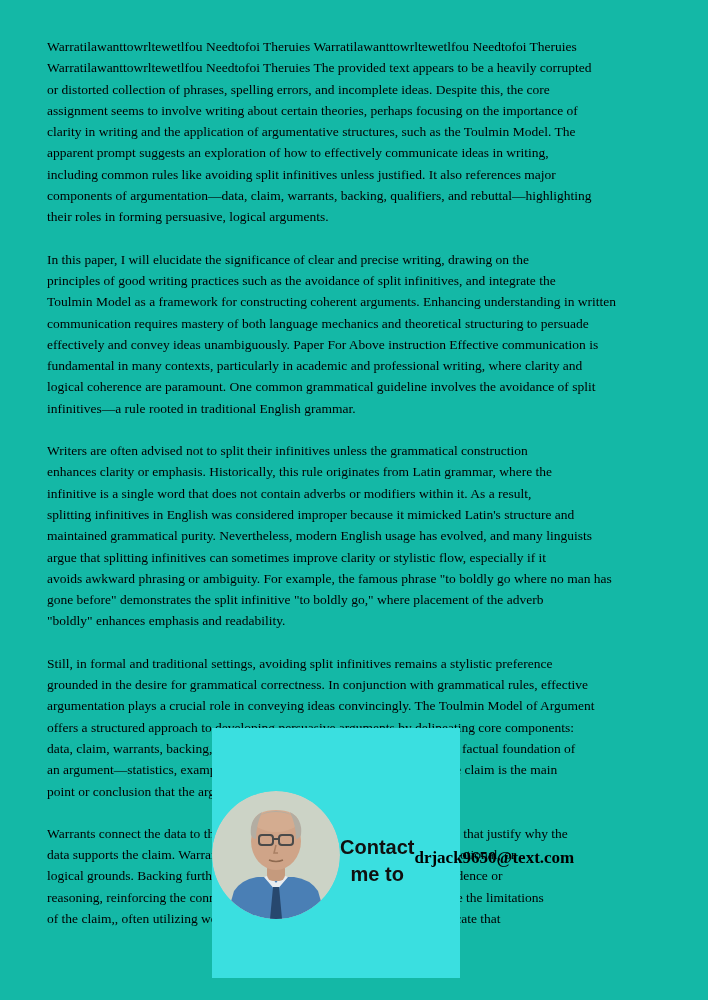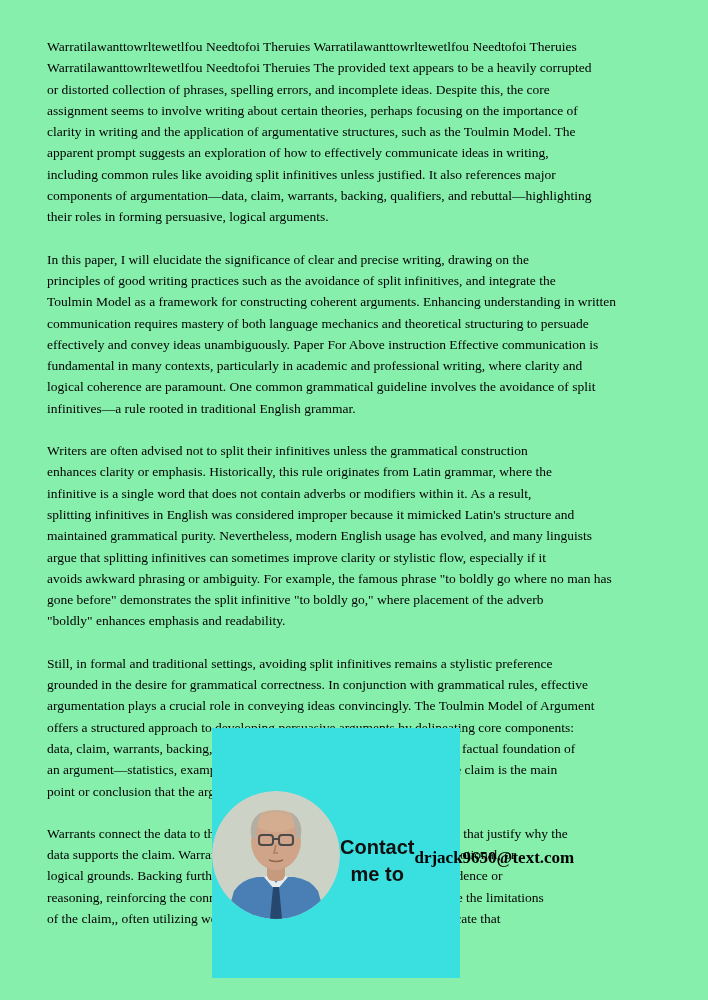--- a/index.html
+++ b/index.html
@@ -4,21 +4,21 @@
 <style>
   html, body {
     margin: 0;
     padding: 0;
     background: #ffffff;
   }
   .page {
     position: relative;
     width: 708px;
     height: 1000px;
-    background: #86efac;
+    background: #14b8a6;
     overflow: hidden;
     font-family: "Liberation Serif", serif;
     color: #000000;
   }
   .text-column {
     position: absolute;
     left: 47px;
     top: 36px;
     width: 640px;
     font-size: 13.5px;

